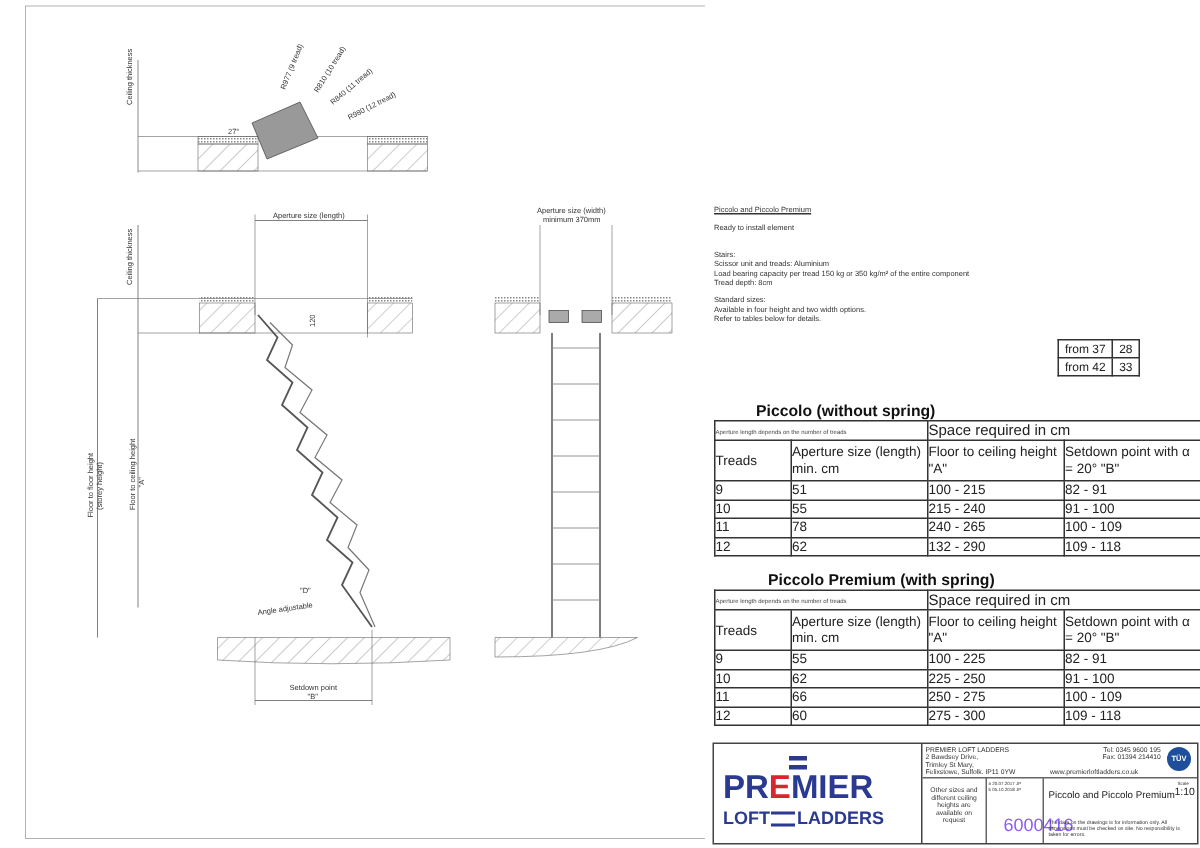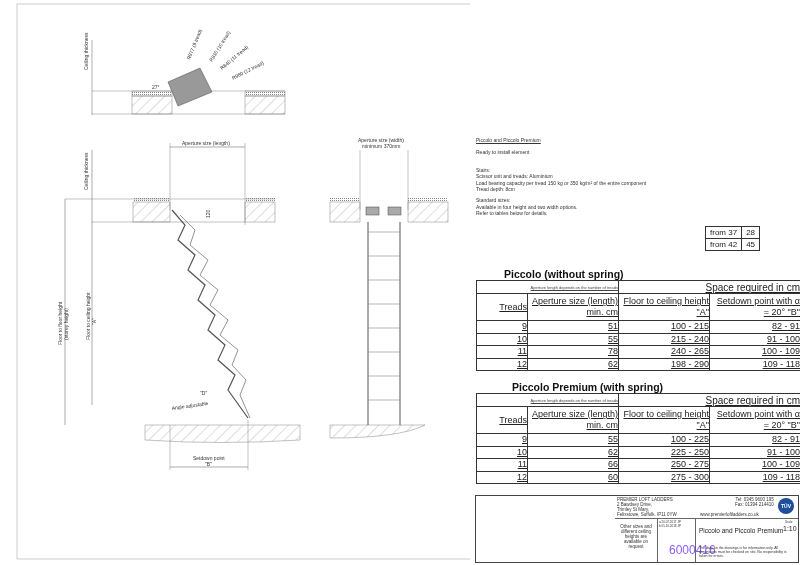--- a/index.html
+++ b/index.html
@@ -7,21 +7,21 @@
   .abs{position:absolute;}
   svg text{font-family:"Liberation Sans",sans-serif;fill:#333;}
   .desc{left:476px;top:137px;width:300px;font-size:5px;line-height:6.4px;color:#333;}
   .desc .t{text-decoration:underline;margin-bottom:6px;}
   .desc .p{margin-bottom:5px;}
   table{border-collapse:collapse;}
   .wtab{left:705px;top:226px;font-size:8px;}
   .wtab td{border:1px solid #333;text-align:center;padding:0 4px;height:11px;line-height:10px;}
   .ttl{font-size:10.5px;font-weight:bold;color:#111;padding-left:28px;}
   .dt{font-size:9px;width:325px;}
-  .dt td{border:1px solid #333;text-align:right;line-height:11px;padding:0;text-decoration:underline;}
+  .dt td{border:1px solid #333;text-align:left;line-height:11px;padding:0;}
   .dt .tiny{font-size:4px;color:#444;height:12px;}
   .dt .big{font-size:10px;}
   .dt .hdr td{height:26px;}
   .dt .row td{height:11.5px;}
   .tb{left:475px;top:495px;width:322px;height:66px;border:1px solid #444;}
   .logo{left:0;top:0;width:138px;height:66px;border-right:1px solid #444;}
   .info{left:139px;top:0;width:183px;height:66px;font-size:4.5px;color:#333;}
 </style>
 </head>
 <body>
@@ -131,21 +131,21 @@
 </div>
 
 <table class="abs wtab">
   <tbody>
   <tr>
         <td style="text-align:left">from 37</td>
         <td>28</td>
       </tr>
   <tr>
         <td style="text-align:center">from 42</td>
-        <td>45</td>
+        <td>33</td>
       </tr>
 </tbody>
   </table>
 
 <div class="abs ttl" style="left:476px;top:268px">Piccolo (without spring)</div>
 <table class="abs dt" style="left:476px;top:280px">
   <tbody>
       <tr>
         <td class="tiny" colspan="2">Aperture length depends on the number of treads</td>
         <td class="big" colspan="2">Space required in cm</td>
@@ -170,21 +170,21 @@
       </tr>
   <tr class="row">
         <td>11</td>
         <td>78</td>
         <td>240 - 265</td>
         <td>100 - 109</td>
       </tr>
   <tr class="row">
         <td>12</td>
         <td>62</td>
-        <td>198 - 290</td>
+        <td>132 - 290</td>
         <td>109 - 118</td>
       </tr>
 </tbody>
   </table>
 
 <div class="abs ttl" style="left:484px;top:381px">Piccolo Premium (with spring)</div>
 <table class="abs dt" style="left:476px;top:393px">
   <tbody>
       <tr>
         <td class="tiny" colspan="2">Aperture length depends on the number of treads</td>
@@ -217,20 +217,30 @@
   <tr class="row">
         <td>12</td>
         <td>60</td>
         <td>275 - 300</td>
         <td>109 - 118</td>
       </tr>
 </tbody>
   </table>
 
 <div class="abs tb">
+  <div class="abs logo">
+    <div class="abs" style="left:50px;top:8px;width:12px;height:3px;background:#2b3990"></div>
+    <div class="abs" style="left:50px;top:14px;width:12px;height:3px;background:#2b3990"></div>
+    <div class="abs" style="left:6px;top:16px;font-size:22px;font-weight:bold;color:#2b3990;letter-spacing:0px;">
+      <span>PR</span><span style="color:#d7262e">E</span><span>MIER</span>
+    </div>
+    <div class="abs" style="left:6px;top:42px;font-size:12px;font-weight:bold;color:#2b3990;">
+      <span>LOFT</span><span style="display:inline-block;width:16px;height:6px;border-top:2px solid #2b3990;border-bottom:2px solid #2b3990;vertical-align:middle;margin:0 1px"></span><span>LADDERS</span>
+    </div>
+  </div>
   <div class="abs info">
     <div class="abs" style="left:2px;top:1px;line-height:5px">
       <div>PREMIER LOFT LADDERS</div>
       <div>2 Bawdsey Drive,</div>
       <div>Trimley St Mary,</div>
       <div>Felixstowe, Suffolk. IP11 0YW</div>
     </div>
     <div class="abs" style="left:120px;top:1px;text-align:right;line-height:5px">
       <div>Tel: 0345 9600 195</div>
       <div>Fax: 01394 214410</div>

